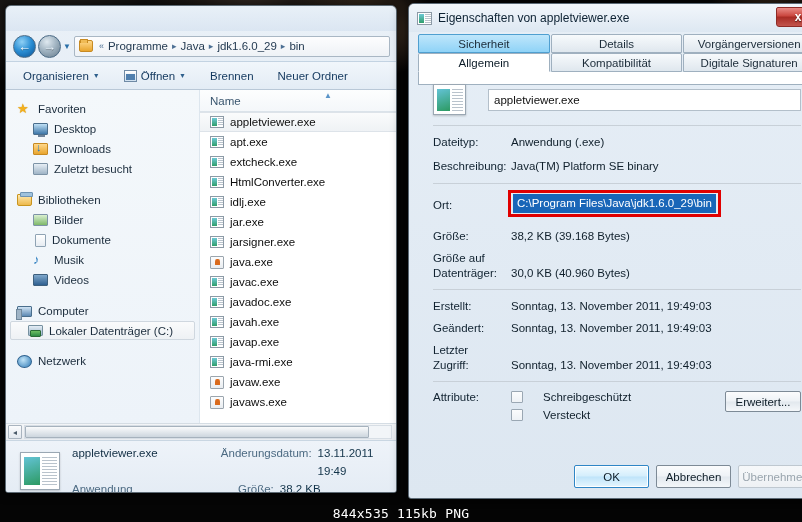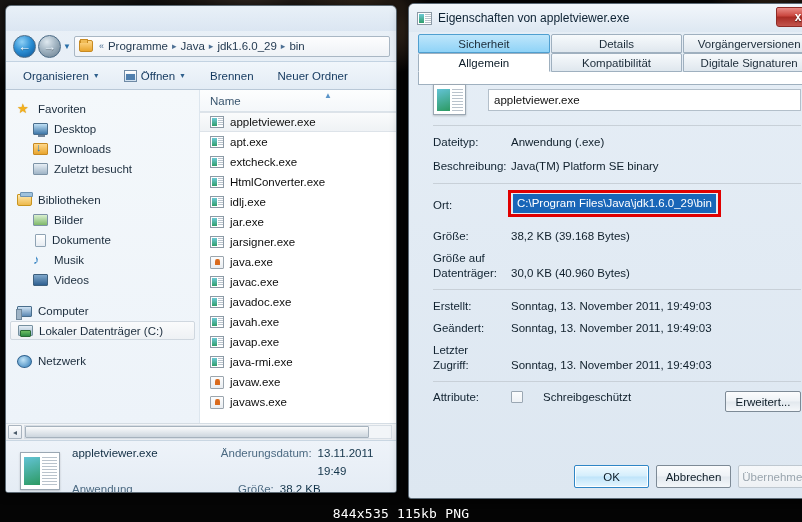--- a/index.html
+++ b/index.html
@@ -92,21 +92,21 @@
     width: 194px; background: linear-gradient(180deg,#f4f8fb,#edf3f9);
     border-right: 1px solid #dde6ee;
     padding-top: 9px; font-size: 11.5px; color: #1b2c3c;
     overflow: hidden;
   }
   .sb-row { display: flex; align-items: center; height: 20px; padding-left: 11px; gap: 6px; }
   .sb-row.child { padding-left: 27px; }
   .sb-row.sel {
     background: linear-gradient(180deg,#fafbfc,#eef1f4);
     border: 1px solid #cfd7df; border-radius: 2px;
-    margin: 0 4px 0 4px; padding-left: 7px; height: 19px;
+    margin: 0 4px 0 4px; padding-left: 17px; height: 19px;
   }
   .sb-gap { height: 11px; }
   .sb-ic { width: 15px; height: 14px; flex: 0 0 auto; position: relative; }
 
   .star { color: #f2b01e; font-size: 13px; line-height: 13px; text-shadow: 0 0 1px #c98a0b; }
   .ic-desktop { background: linear-gradient(180deg,#bfe0f5,#3e77a8); border: 1px solid #4a6e8c; border-radius: 1px; height: 12px; }
   .ic-desktop:after { content:""; position:absolute; left:4px; bottom:-3px; width:7px; height:2px; background:#6d839a; }
   .ic-download { background: linear-gradient(180deg,#ffd88a,#e8a52e); border: 1px solid #c78a22; height: 12px; border-radius:1px; }
   .ic-download:after { content:"↓"; position:absolute; left:2px; top:-3px; font-size:11px; color:#1f78c8; font-weight:bold; }
   .ic-recent { background: linear-gradient(180deg,#e6eef5,#9fb4c6); border: 1px solid #7d93a6; height: 12px; border-radius:1px; }
@@ -575,20 +575,24 @@
 
           <div class="hr"></div>
 
           <div class="attr-row">
             <div class="attr-key">Attribute:</div>
             <div class="attr-list">
               <div class="cbrow">
                 <span class="cbox"></span>
                 <span>Schreibgeschützt</span>
               </div>
+              <div class="cbrow">
+                <span class="cbox"></span>
+                <span>Versteckt</span>
+              </div>
             </div>
             <div class="adv-btn">
               <span>Erweitert...</span>
             </div>
           </div>
         </div>
       </div>
     </div>
 
     <div class="dlg-buttons">

